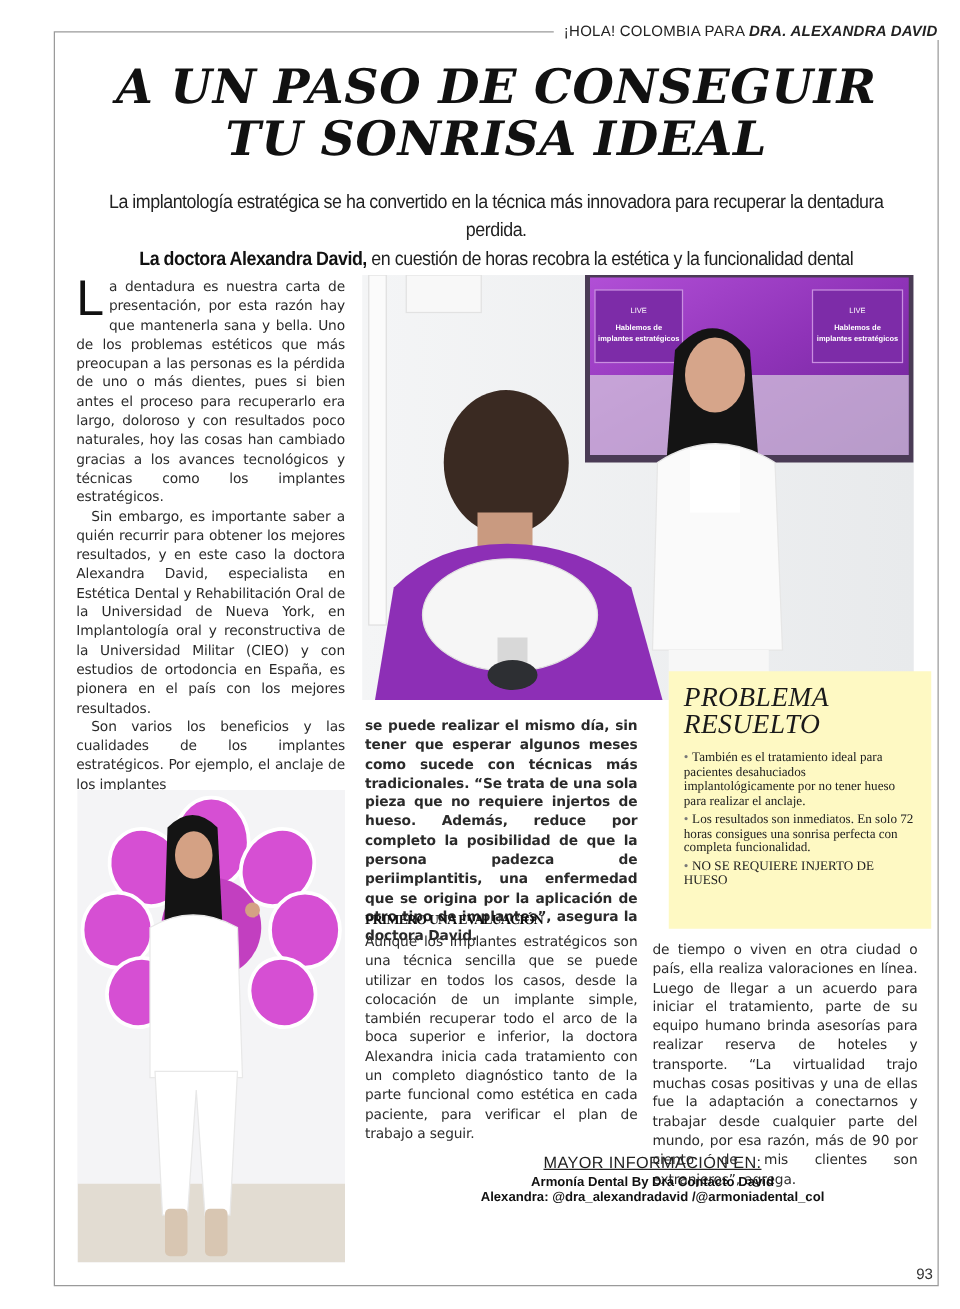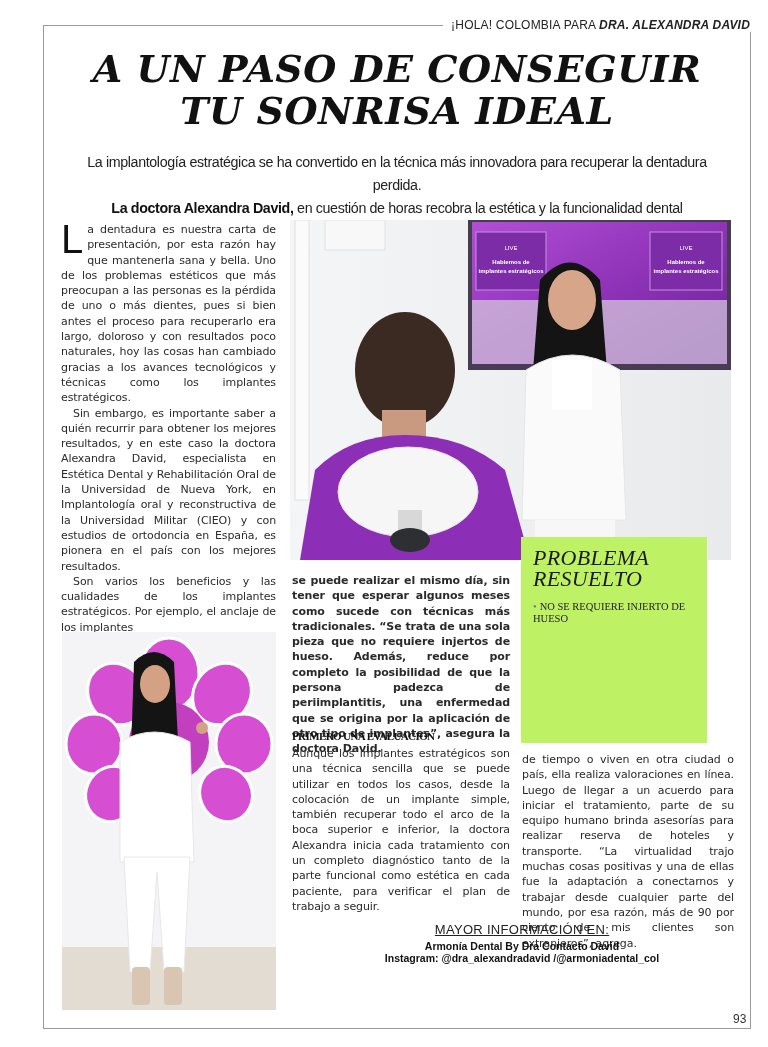--- a/index.html
+++ b/index.html
@@ -30,21 +30,21 @@
   .col3 { left: 522px; top: 752px; width: 212px; }
   .dropcap { float: left; font-size: 40px; line-height: 30px; margin: 2px 4px 0 0; font-family: "Liberation Sans", sans-serif; color: #111; }
 
   .subhead { position: absolute; left: 292px; top: 730px; font-family: Liberation Serif, serif;
              font-weight: bold; font-size: 11px; letter-spacing: -0.6px; color: #111; }
 
   .photo { position: absolute; overflow: hidden; }
   .photo-main { left: 290px; top: 220px; width: 441px; height: 340px; background: #eef0f2; }
   .photo-side { left: 62px; top: 632px; width: 214px; height: 378px; background: #f3f3f5; }
 
-  .sidebar { position: absolute; left: 521px; top: 537px; width: 186px; height: 206px; background: #bef264; padding: 10px 12px; }
+  .sidebar { position: absolute; left: 535px; top: 537px; width: 210px; height: 206px; background: #fef9c3; padding: 10px 12px; }
   .sidebar h3 { font-family: "Liberation Serif", serif; font-style: italic; font-weight: normal; font-size: 22px; line-height: 21px; color: #1a1a1a; margin-bottom: 12px; letter-spacing: 0.3px; }
   .sidebar li { list-style: none; font-family: "Liberation Serif", serif; font-size: 10.5px; line-height: 11.5px; color: #222; margin-bottom: 3px; }
   .sidebar li .bullet { color: #777; margin-right: 3px; }
 
   .contact { position: absolute; left: 292px; width: 460px; top: 922px; text-align: center; font-family: "Liberation Sans", sans-serif; }
   .contact .title { font-size: 13px; letter-spacing: 0.3px; text-decoration: underline; color: #222; margin-bottom: 3px; }
   .contact .line { font-size: 10.5px; font-weight: bold; line-height: 12px; color: #111; }
 
   .page-number { position: absolute; left: 733px; top: 1012px; font-size: 12px; color: #333; font-family: "Liberation Sans", sans-serif; }
 </style>
@@ -118,20 +118,22 @@
     <path d="M245 300 L245 340 L325 340 L325 300 Z" fill="#f7f7f7"></path>
   </svg>
 </div>
 
 <div class="sidebar">
   <h3>
     <span>PROBLEMA</span><br>
     <span>RESUELTO</span>
   </h3>
   <ul>
+    <li><span class="bullet">•</span><span>También es el tratamiento ideal para pacientes desahuciados implantológicamente por no tener hueso para realizar el anclaje.</span></li>
+    <li><span class="bullet">•</span><span>Los resultados son inmediatos. En solo 72 horas consigues una sonrisa perfecta con completa funcionalidad.</span></li>
     <li><span class="bullet">•</span><span>NO SE REQUIERE INJERTO DE HUESO</span></li>
   </ul>
 </div>
 
 <div class="col col2a">
   <p>se puede realizar el mismo día, sin tener que esperar algunos meses como sucede con técnicas más tradicionales. “Se trata de una sola pieza que no requiere injertos de hueso. Además, reduce por completo la posibilidad de que la persona padezca de periimplantitis, una enfermedad que se origina por la aplicación de otro tipo de implantes”, asegura la doctora David.</p>
 </div>
 
 <div class="subhead">PRIMERO UNA EVALUACIÓN</div>
 
@@ -164,16 +166,16 @@
     <path d="M62 225 L68 340 L88 340 L95 240 L102 340 L122 340 L128 225 Z" fill="#ffffff" stroke="#e8e8e8"></path>
     <rect x="70" y="335" width="18" height="38" rx="4" fill="#d8c6b2"></rect>
     <rect x="102" y="335" width="18" height="38" rx="4" fill="#d8c6b2"></rect>
     <circle cx="140" cy="96" r="6" fill="#d4a184"></circle>
   </svg>
 </div>
 
 <div class="contact">
   <div class="title">MAYOR INFORMACIÓN EN:</div>
   <div class="line">Armonía Dental By Dra Contacto David</div>
-  <div class="line">Instagram: @dra_alexandradavid /@armoniadental_col</div>
+  <div class="line">Alexandra: @dra_alexandradavid /@armoniadental_col</div>
 </div>
 
 <div class="page-number">93</div>
 
 </body></html>

